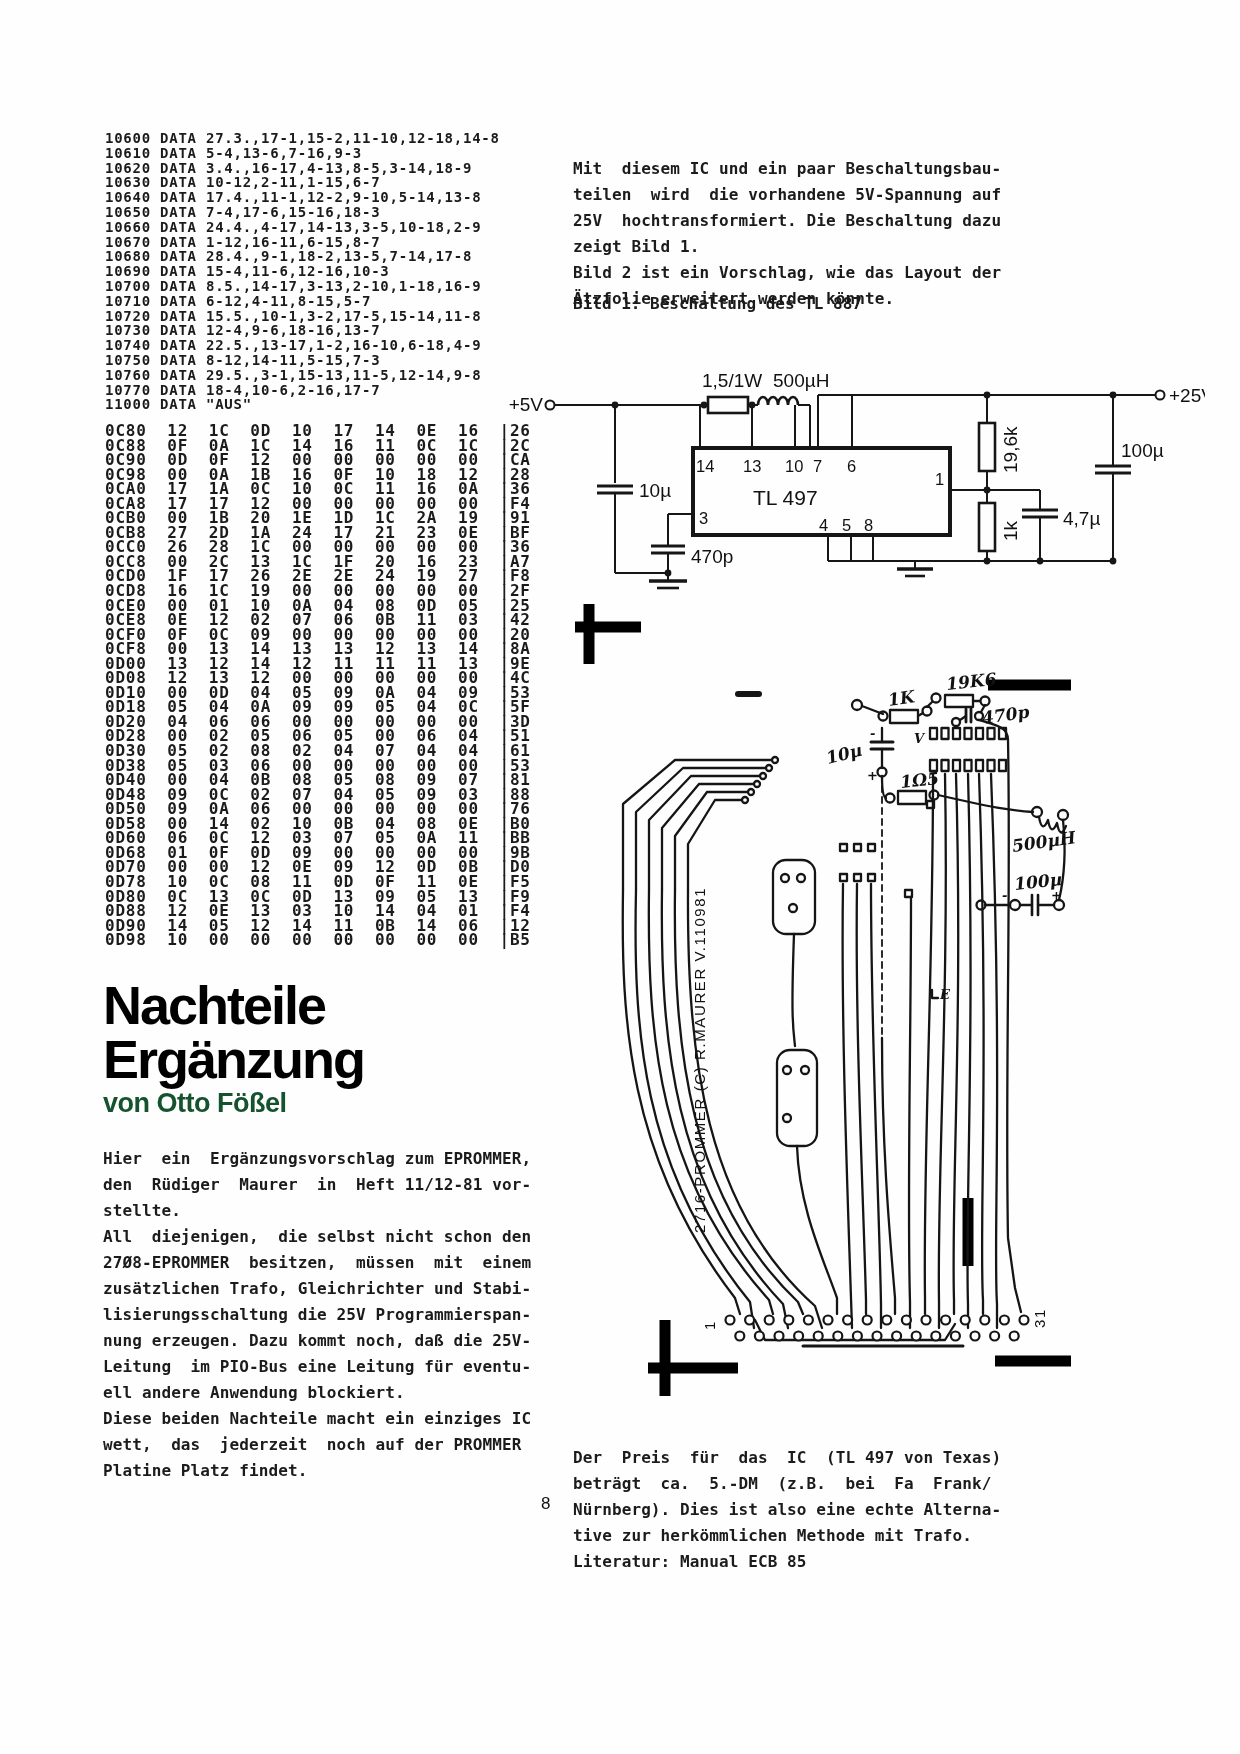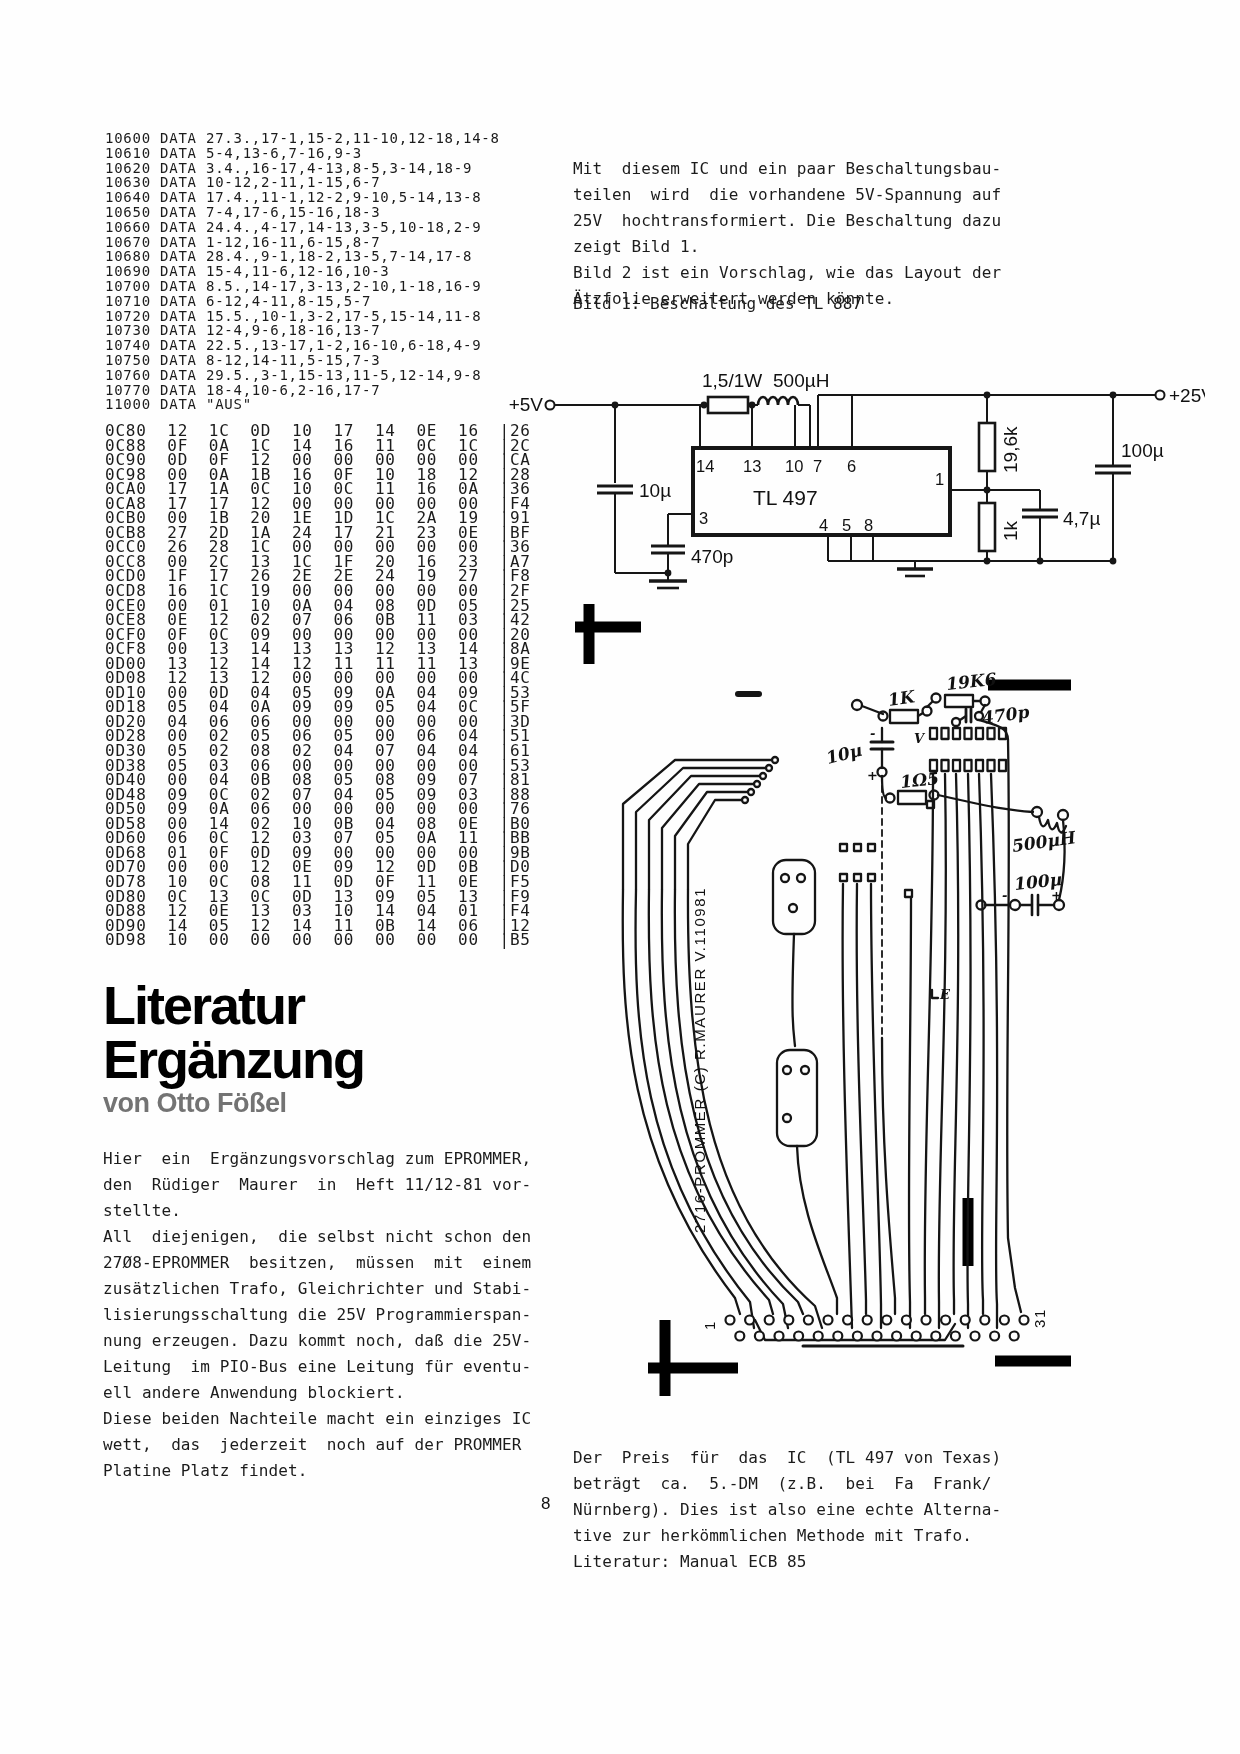--- a/index.html
+++ b/index.html
@@ -1,26 +1,26 @@
 <!DOCTYPE html>
 <html><head>
 <meta charset="utf-8">
 <style>
   html,body{margin:0;padding:0;background:#d8d8d8;}
   .page{position:relative;width:1240px;height:1754px;background:#fefefe;overflow:hidden;
         font-family:"DejaVu Sans Mono",monospace;color:#1b1b1b;}
   .mono-sm{font-size:14px;letter-spacing:0.75px;white-space:pre;line-height:14.8px;}
   .mono-hex{font-size:16px;letter-spacing:0.75px;white-space:pre;line-height:14.55px;}
   .mono-body{font-size:16px;white-space:pre;line-height:26px;letter-spacing:0.1px;}
-  pre{margin:0;font-family:inherit;}
+  pre{margin:0;font-family:inherit;font-weight:bold;}
   .abs{position:absolute;}
   .title{font-family:"Liberation Sans",sans-serif;font-weight:bold;font-size:54px;
          line-height:54px;letter-spacing:-2px;color:#000;}
   .byline{font-family:"Liberation Sans",sans-serif;font-weight:bold;font-size:27px;
-          letter-spacing:-0.5px;color:#737373;margin-top:2px;}
+          letter-spacing:-0.5px;color:#14532d;margin-top:2px;}
   .caption{font-size:16px;white-space:pre;line-height:23px;}
   svg text{fill:#111;}
   .clab{font-family:"Liberation Sans",sans-serif;font-size:19px;}
   .cpin{font-family:"Liberation Sans",sans-serif;font-size:16.5px;}
   .cic{font-family:"Liberation Sans",sans-serif;font-size:21px;}
   .hand{font-family:"DejaVu Serif",serif;font-style:italic;font-size:17px;font-weight:bold;}
   .hand-sm{font-family:"DejaVu Serif",serif;font-style:italic;font-size:13px;font-weight:bold;}
   .copyr{font-family:"Liberation Sans",sans-serif;font-size:15px;letter-spacing:1.6px;}
   .pgnum{font-family:"Liberation Sans",sans-serif;font-size:17px;color:#111;}
 </style>
@@ -80,21 +80,21 @@
 0D60  06  0C  12  03  07  05  0A  11  |BB
 0D68  01  0F  0D  09  00  00  00  00  |9B
 0D70  00  00  12  0E  09  12  0D  0B  |D0
 0D78  10  0C  08  11  0D  0F  11  0E  |F5
 0D80  0C  13  0C  0D  13  09  05  13  |F9
 0D88  12  0E  13  03  10  14  04  01  |F4
 0D90  14  05  12  14  11  0B  14  06  |12
 0D98  10  00  00  00  00  00  00  00  |B5</pre>
 
   <div class="abs" style="left:103px;top:978px;">
-    <div class="title">Literatur</div>
+    <div class="title">Nachteile</div>
     <div class="title">Ergänzung</div>
     <div class="byline">von Otto Fößel</div>
   </div>
 
   <pre class="abs mono-body" style="left:103px;top:1146px;">Hier  ein  Ergänzungsvorschlag zum EPROMMER,
 den  Rüdiger  Maurer  in  Heft 11/12-81 vor-
 stellte.
 All  diejenigen,  die selbst nicht schon den
 27Ø8-EPROMMER  besitzen,  müssen  mit  einem
 zusätzlichen Trafo, Gleichrichter und Stabi-

